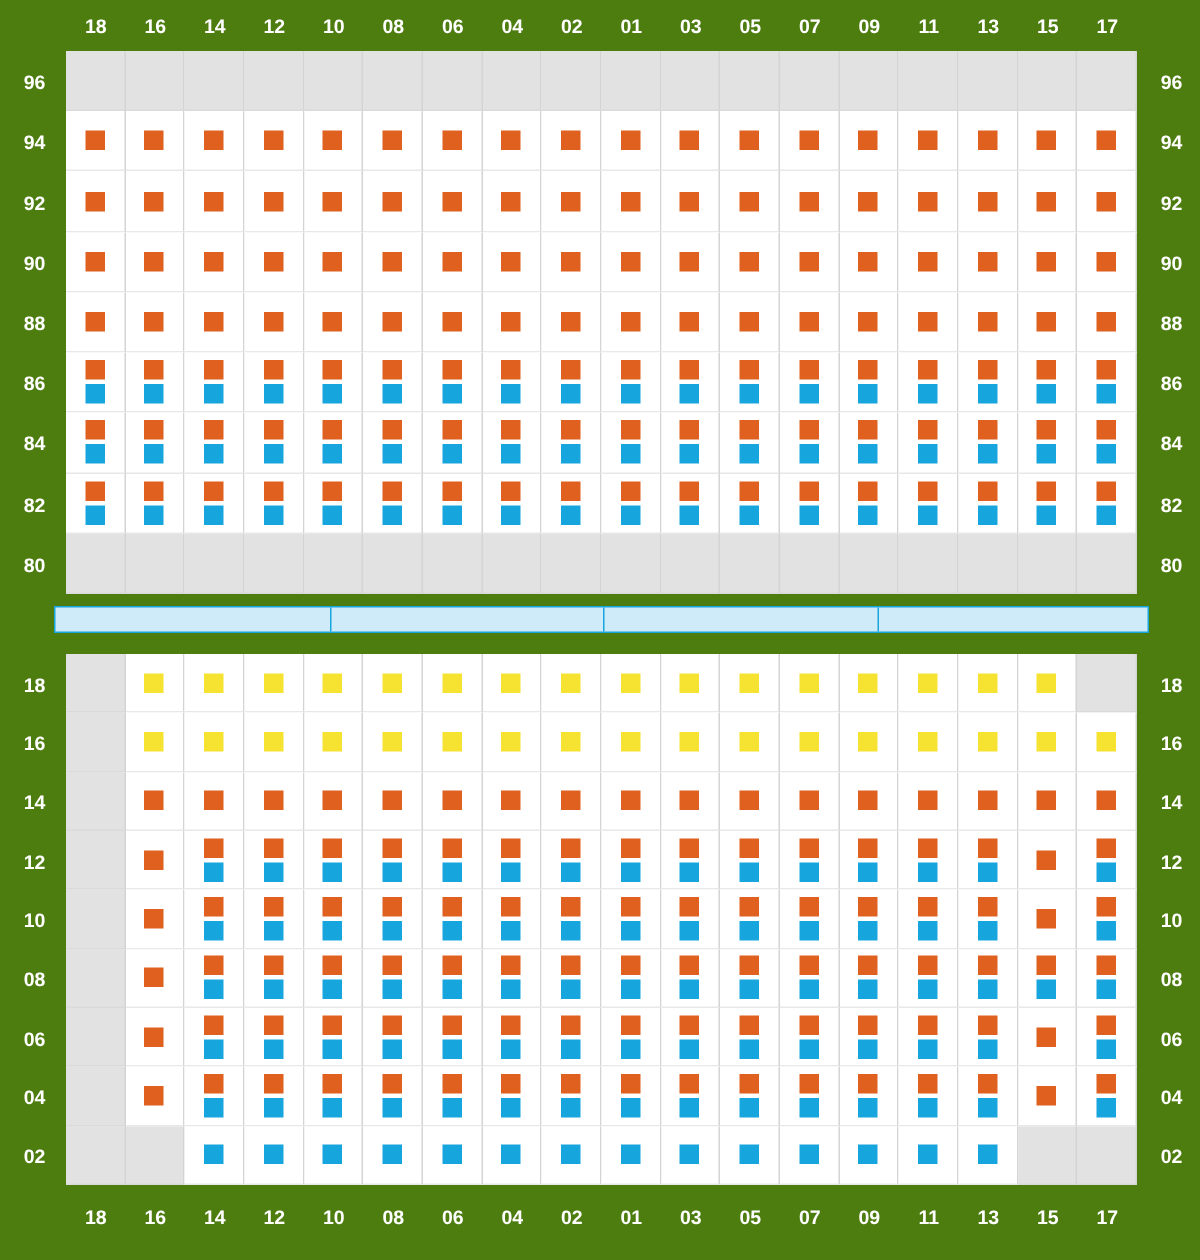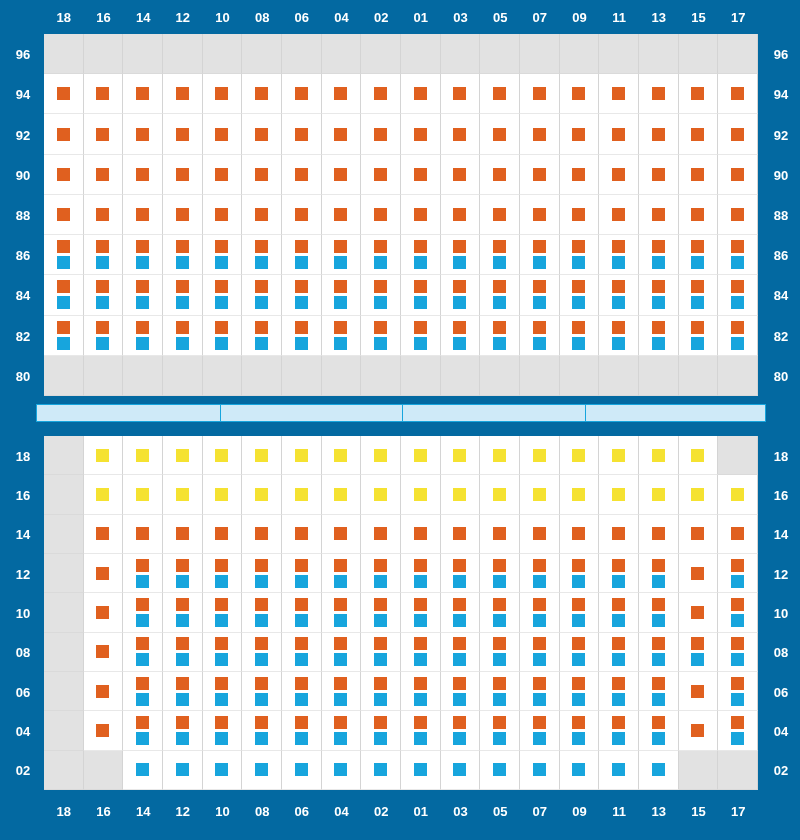--- a/index.html
+++ b/index.html
@@ -1,18 +1,18 @@
 <!DOCTYPE html>
 <html><head>
 <meta charset="utf-8">
 <style>
   html,body{margin:0;padding:0;background:#000;}
   body{width:800px;height:840px;font-family:"Liberation Sans",sans-serif;overflow:hidden;}
 
-  .stage{position:relative;width:800px;height:840px;background:#0369a1;}
+  .stage{position:relative;width:800px;height:840px;background:#4d7c0f;}
 
   .axis-label{
     color:#ffffff;font-size:13px;font-weight:bold;
     text-align:center;line-height:1;
     position:absolute;
   }
 
   .grid-wrap{position:absolute;background:#000;}
 
   .grid{

